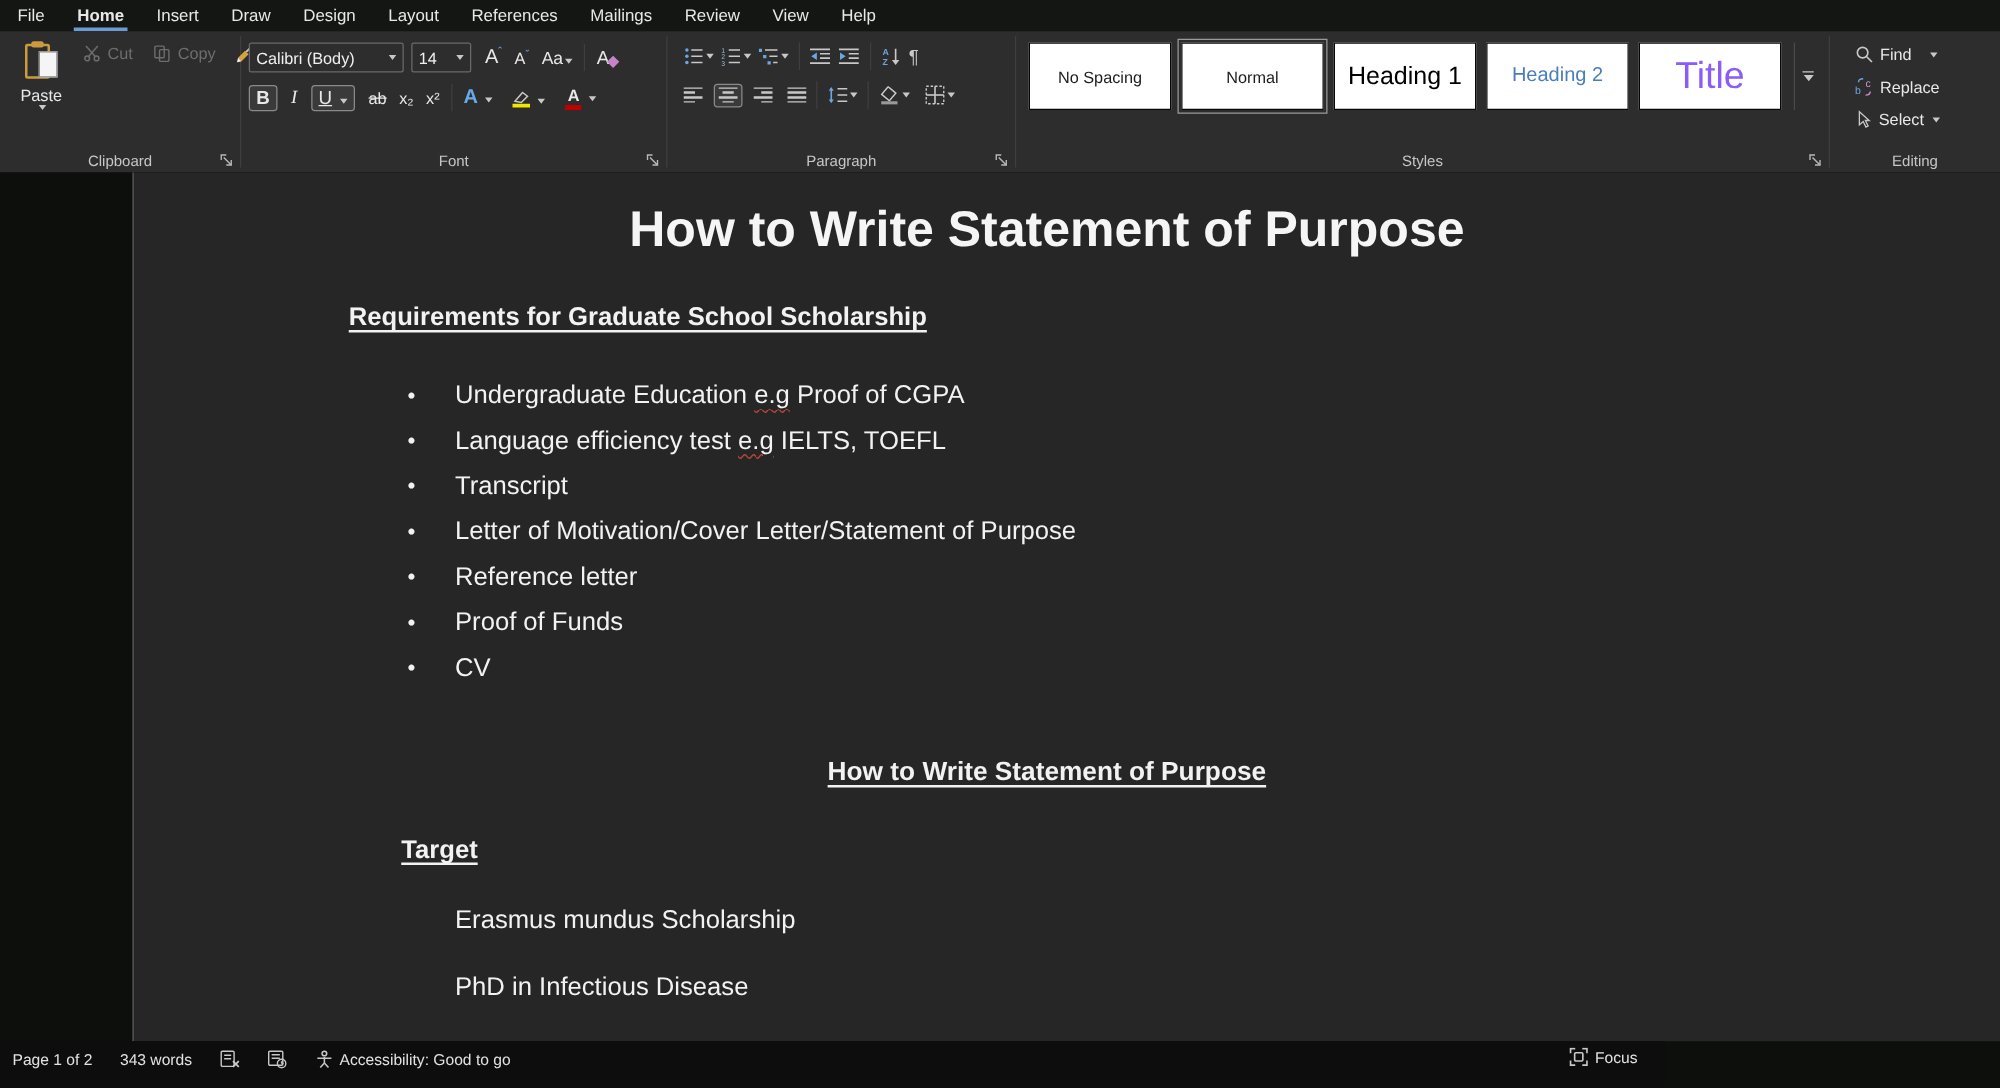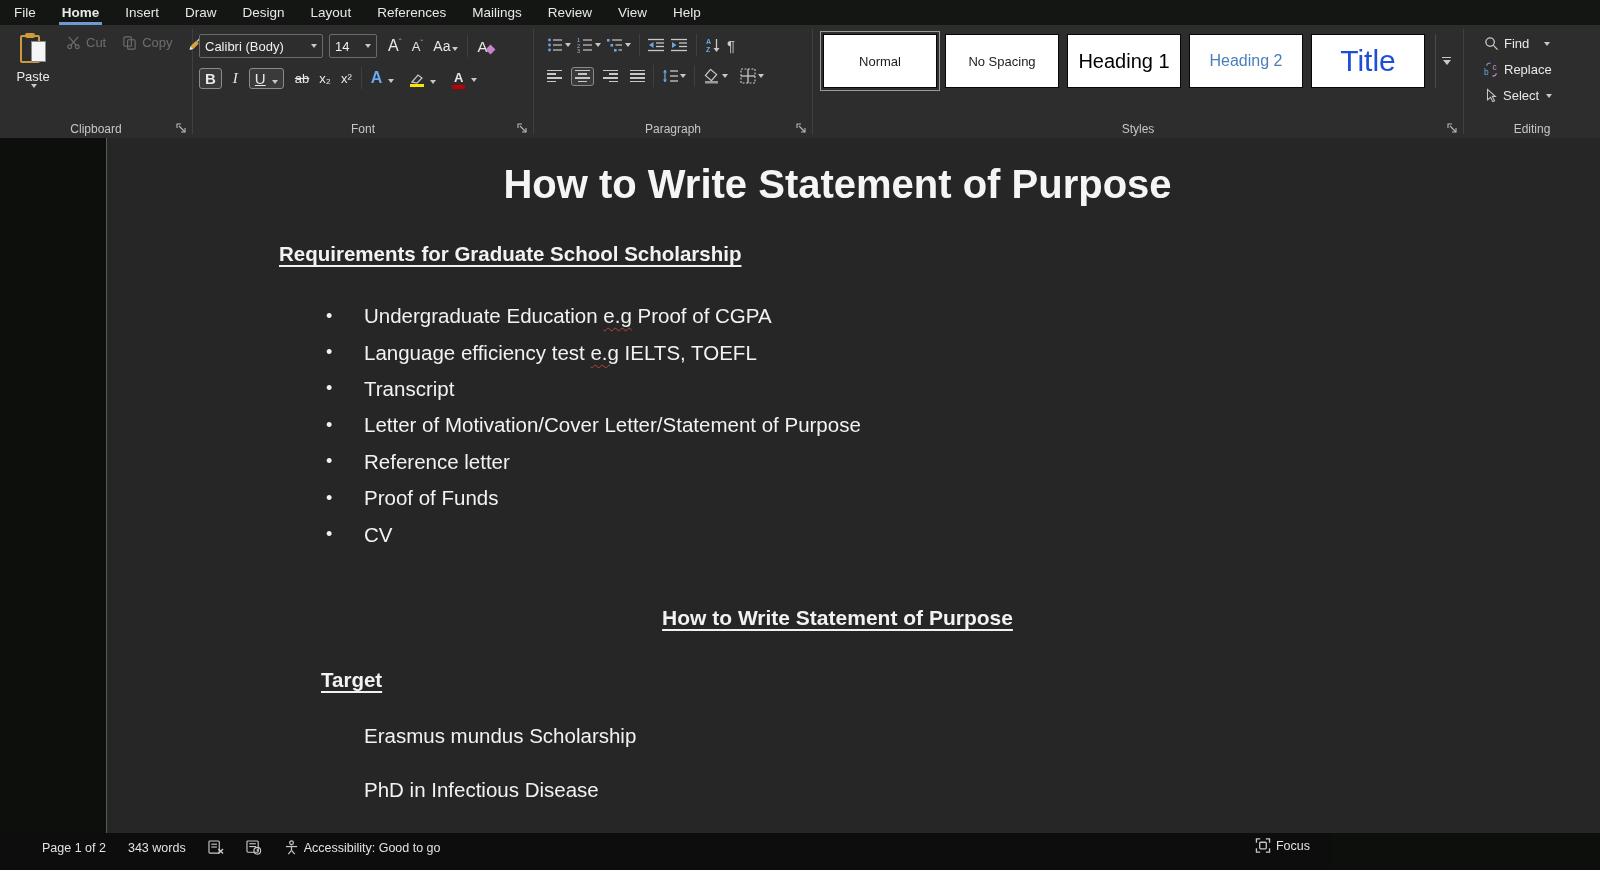--- a/index.html
+++ b/index.html
@@ -66,21 +66,21 @@
   .w1 { width:100%; } .w2 { width:60%; }
 
   
   .g-sty { width:650px; }
   .cards { position:absolute; left:10px; top:9px; display:flex; gap:8px; align-items:center; }
   .style-card { width:114px; height:54px; background:#ffffff; border:1px solid #070707;
     display:flex; align-items:center; justify-content:center; color:#1c1c1c; font-size:13px; }
   .style-card.selected { box-shadow:0 0 0 2px #2d2d2d, 0 0 0 3px #9a9a9a; }
   .style-card.heading1 { color:#000000; font-size:20px; }
   .style-card.heading2 { color:#4a7ebb; font-size:16px; }
-  .style-card.title { color:#1d4ed8; font-size:30px; font-weight:400; }
+  .style-card.title { color:#8b5cf6; font-size:30px; font-weight:400; }
   .more-styles { position:absolute; right:6px; top:9px; width:22px; height:54px;
     border-left:1px solid #4a4a4a; display:flex; flex-direction:column; align-items:center;
     justify-content:center; gap:2px; }
   .more-styles .bar { width:9px; height:1.5px; background:#c8c8c8; }
   .more-styles .tri { width:0; height:0; border-left:4px solid transparent;
     border-right:4px solid transparent; border-top:5px solid #c8c8c8; }
 
   
   .g-edit { flex:1 1 auto; }
   .edit-col { position:absolute; left:16px; top:9px; display:flex; flex-direction:column; gap:7px; }
@@ -98,21 +98,21 @@
   .bullets .dot { width:38px; font-size:18px; }
   .sq { text-decoration:underline wavy #b4453a; text-decoration-thickness:1px; text-underline-offset:4px; }
   .sec2 { position:absolute; top:468px; left:0; right:0; text-align:center;
     transform:translateX(-16px); font-size:21px; font-weight:bold; }
   .target { position:absolute; left:214px; top:530px; font-size:20.5px; font-weight:bold; }
   .t-item1 { position:absolute; left:257px; top:586px; font-size:20.5px; }
   .t-item2 { position:absolute; left:257px; top:640px; font-size:20.5px; }
 
   
   .statusbar { position:absolute; left:0; top:833px; width:1332px; height:37px;
-    background:#0d0d0d; color:#e2e2e2; font-size:12.5px; display:flex; align-items:flex-start;padding-left:32px; }
+    background:#0d0d0d; color:#e2e2e2; font-size:12.5px; display:flex; align-items:flex-start; }
   .sb-left { display:flex; align-items:center; gap:10px; padding:5px 0 0 4px; }
   .sb-right { margin-left:auto; display:flex; align-items:center; gap:14px; padding:3px 0 0 0;flex-direction:column; }
   .sb-item { display:flex; align-items:center; gap:5px; padding:2px 6px; }
   .sb-ic { display:flex; align-items:center; }
   .view-btn { padding:3px 6px; border-radius:2px; }
   .view-btn.active { background:#3a3a3a; }
   .zoom-track { width:70px; height:1px; background:#8f8f8f; }
   .zoom-minus { width:11px; height:1.5px; background:#c8c8c8; }
 </style>
 </head>
@@ -452,22 +452,22 @@
             <path d="M10 6 V10 H6"></path>
           </g>
         </svg>
     </div>
   </div>
 
   <div class="vsep"></div>
 
   <div class="rgroup g-sty">
     <div class="cards">
+      <div class="style-card">No Spacing</div>
       <div class="style-card selected">Normal</div>
-      <div class="style-card">No Spacing</div>
       <div class="style-card heading1">Heading 1</div>
       <div class="style-card heading2">Heading 2</div>
       <div class="style-card title">Title</div>
     </div>
     <div class="more-styles">
       <span class="bar"></span>
       <span class="tri"></span>
     </div>
     <div class="rg-label">Styles</div>
     <div class="launcher">

